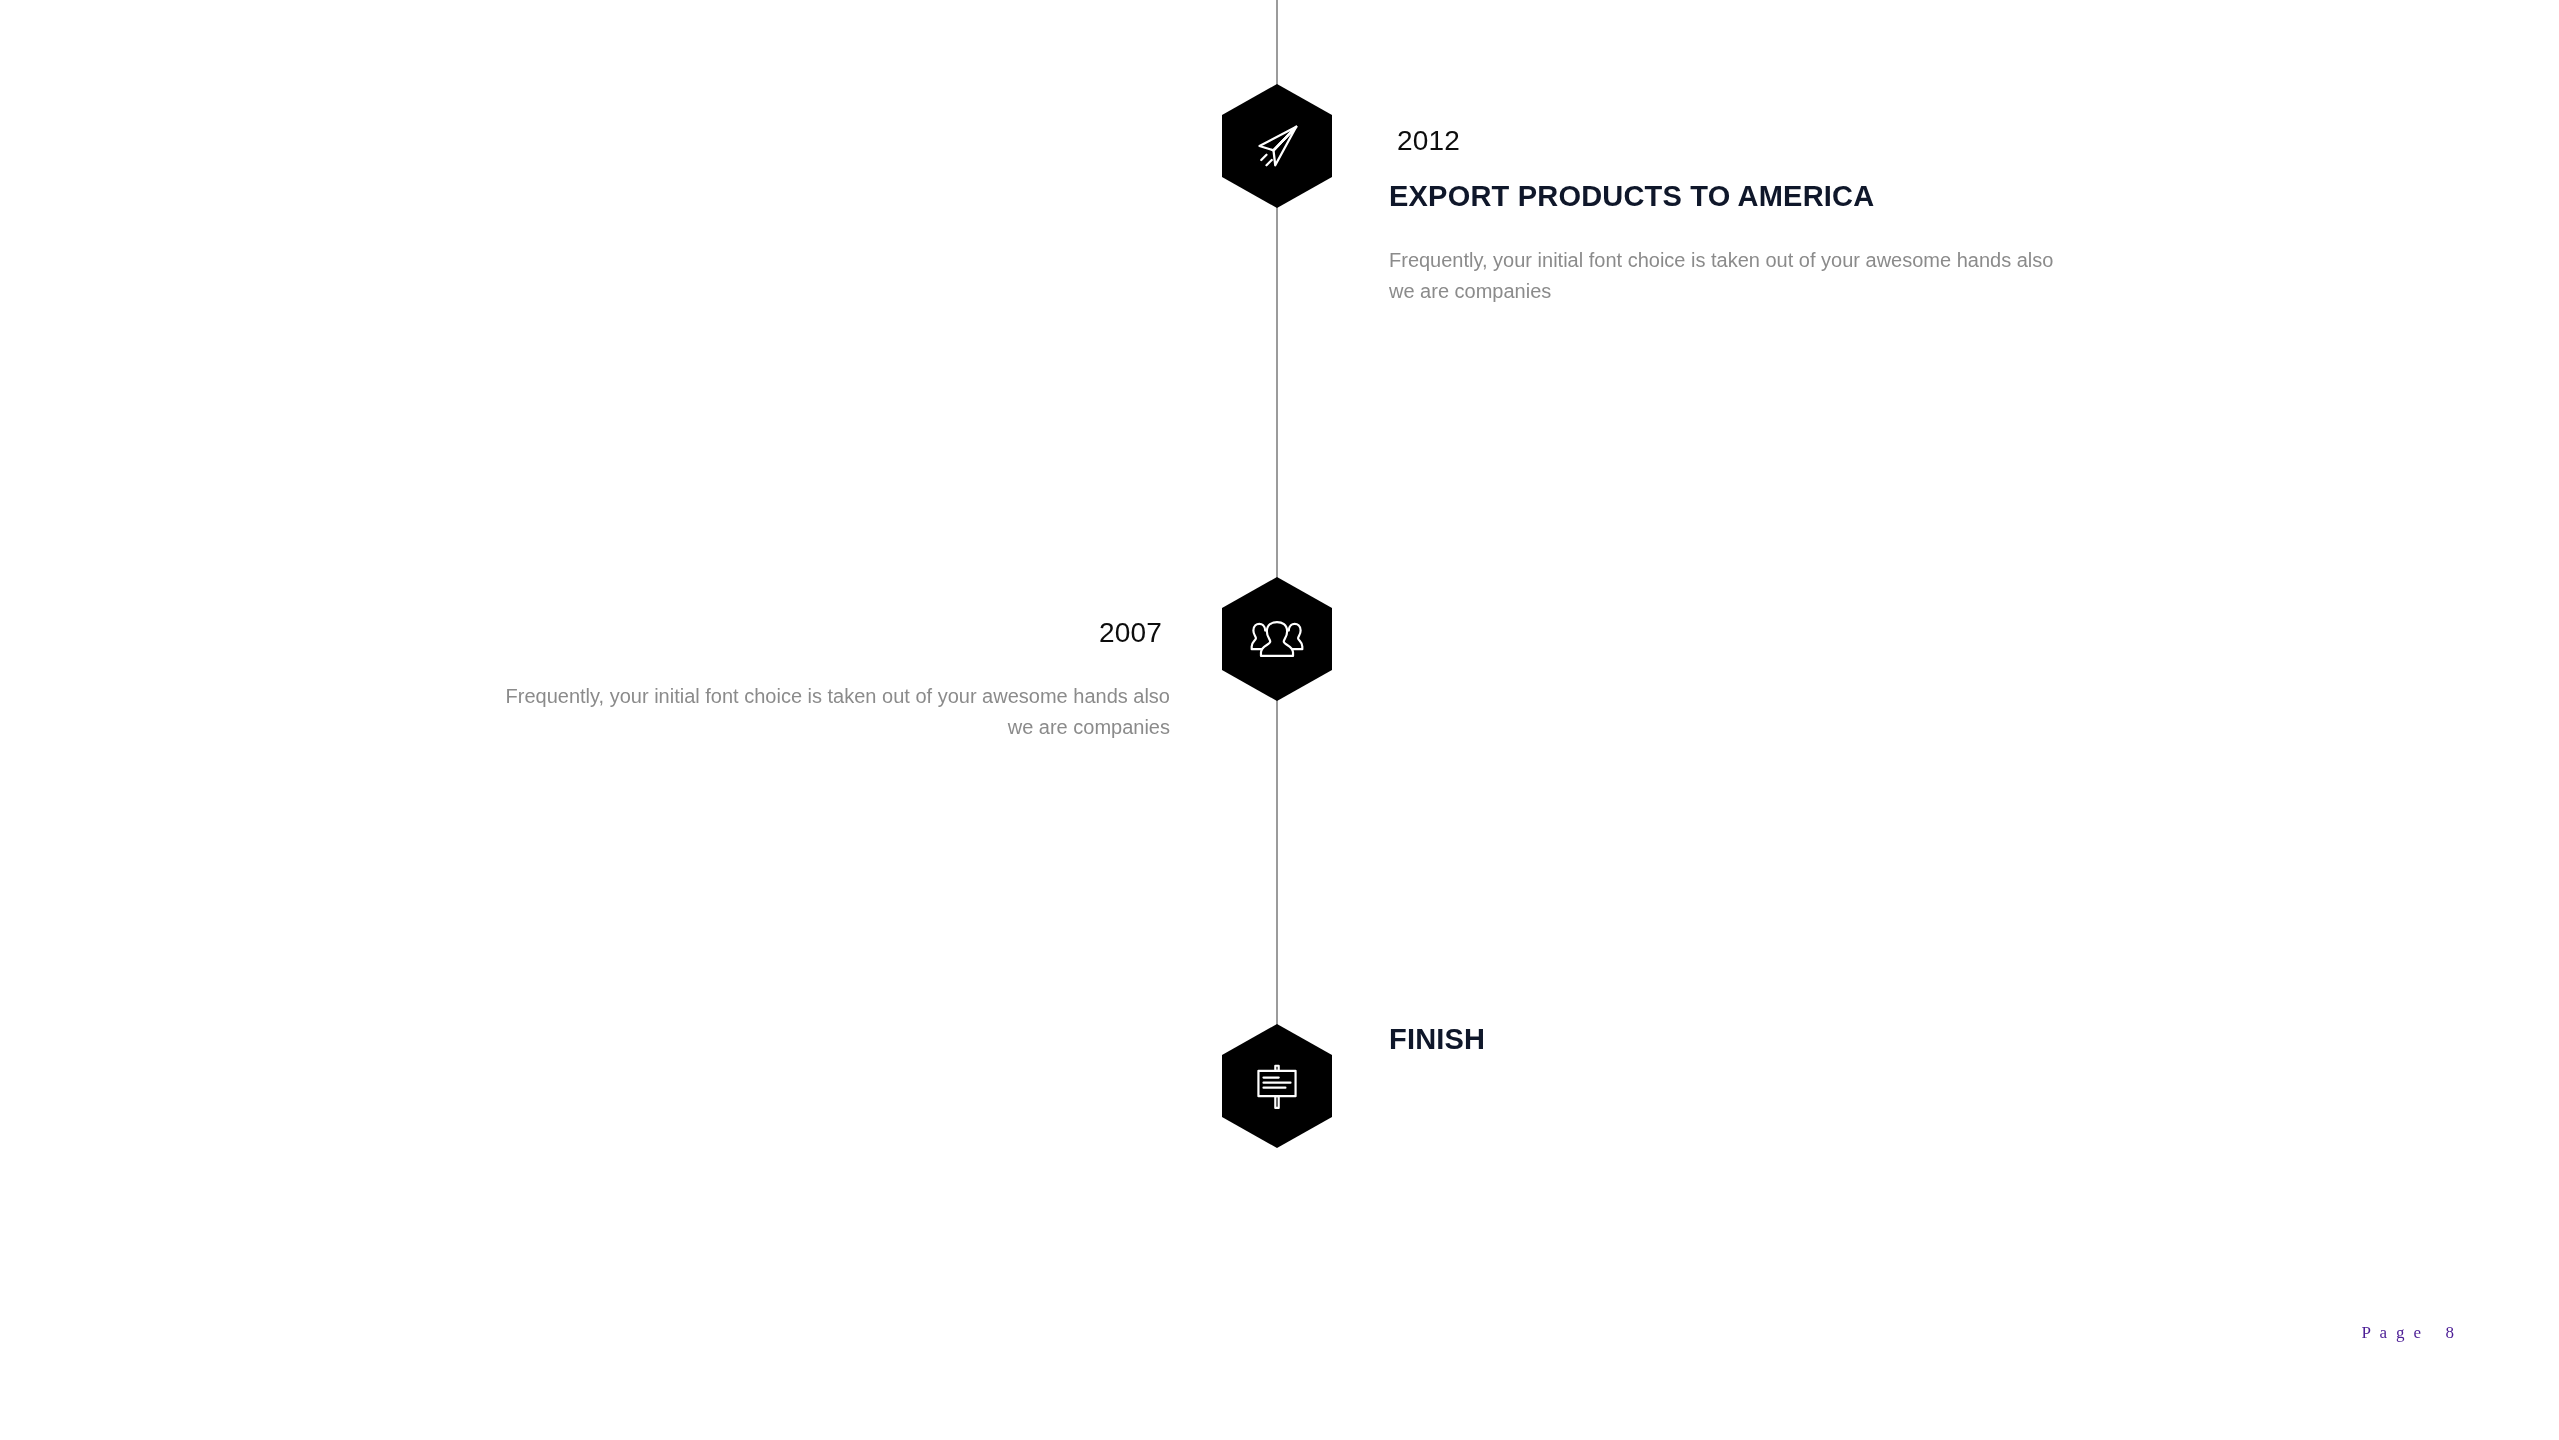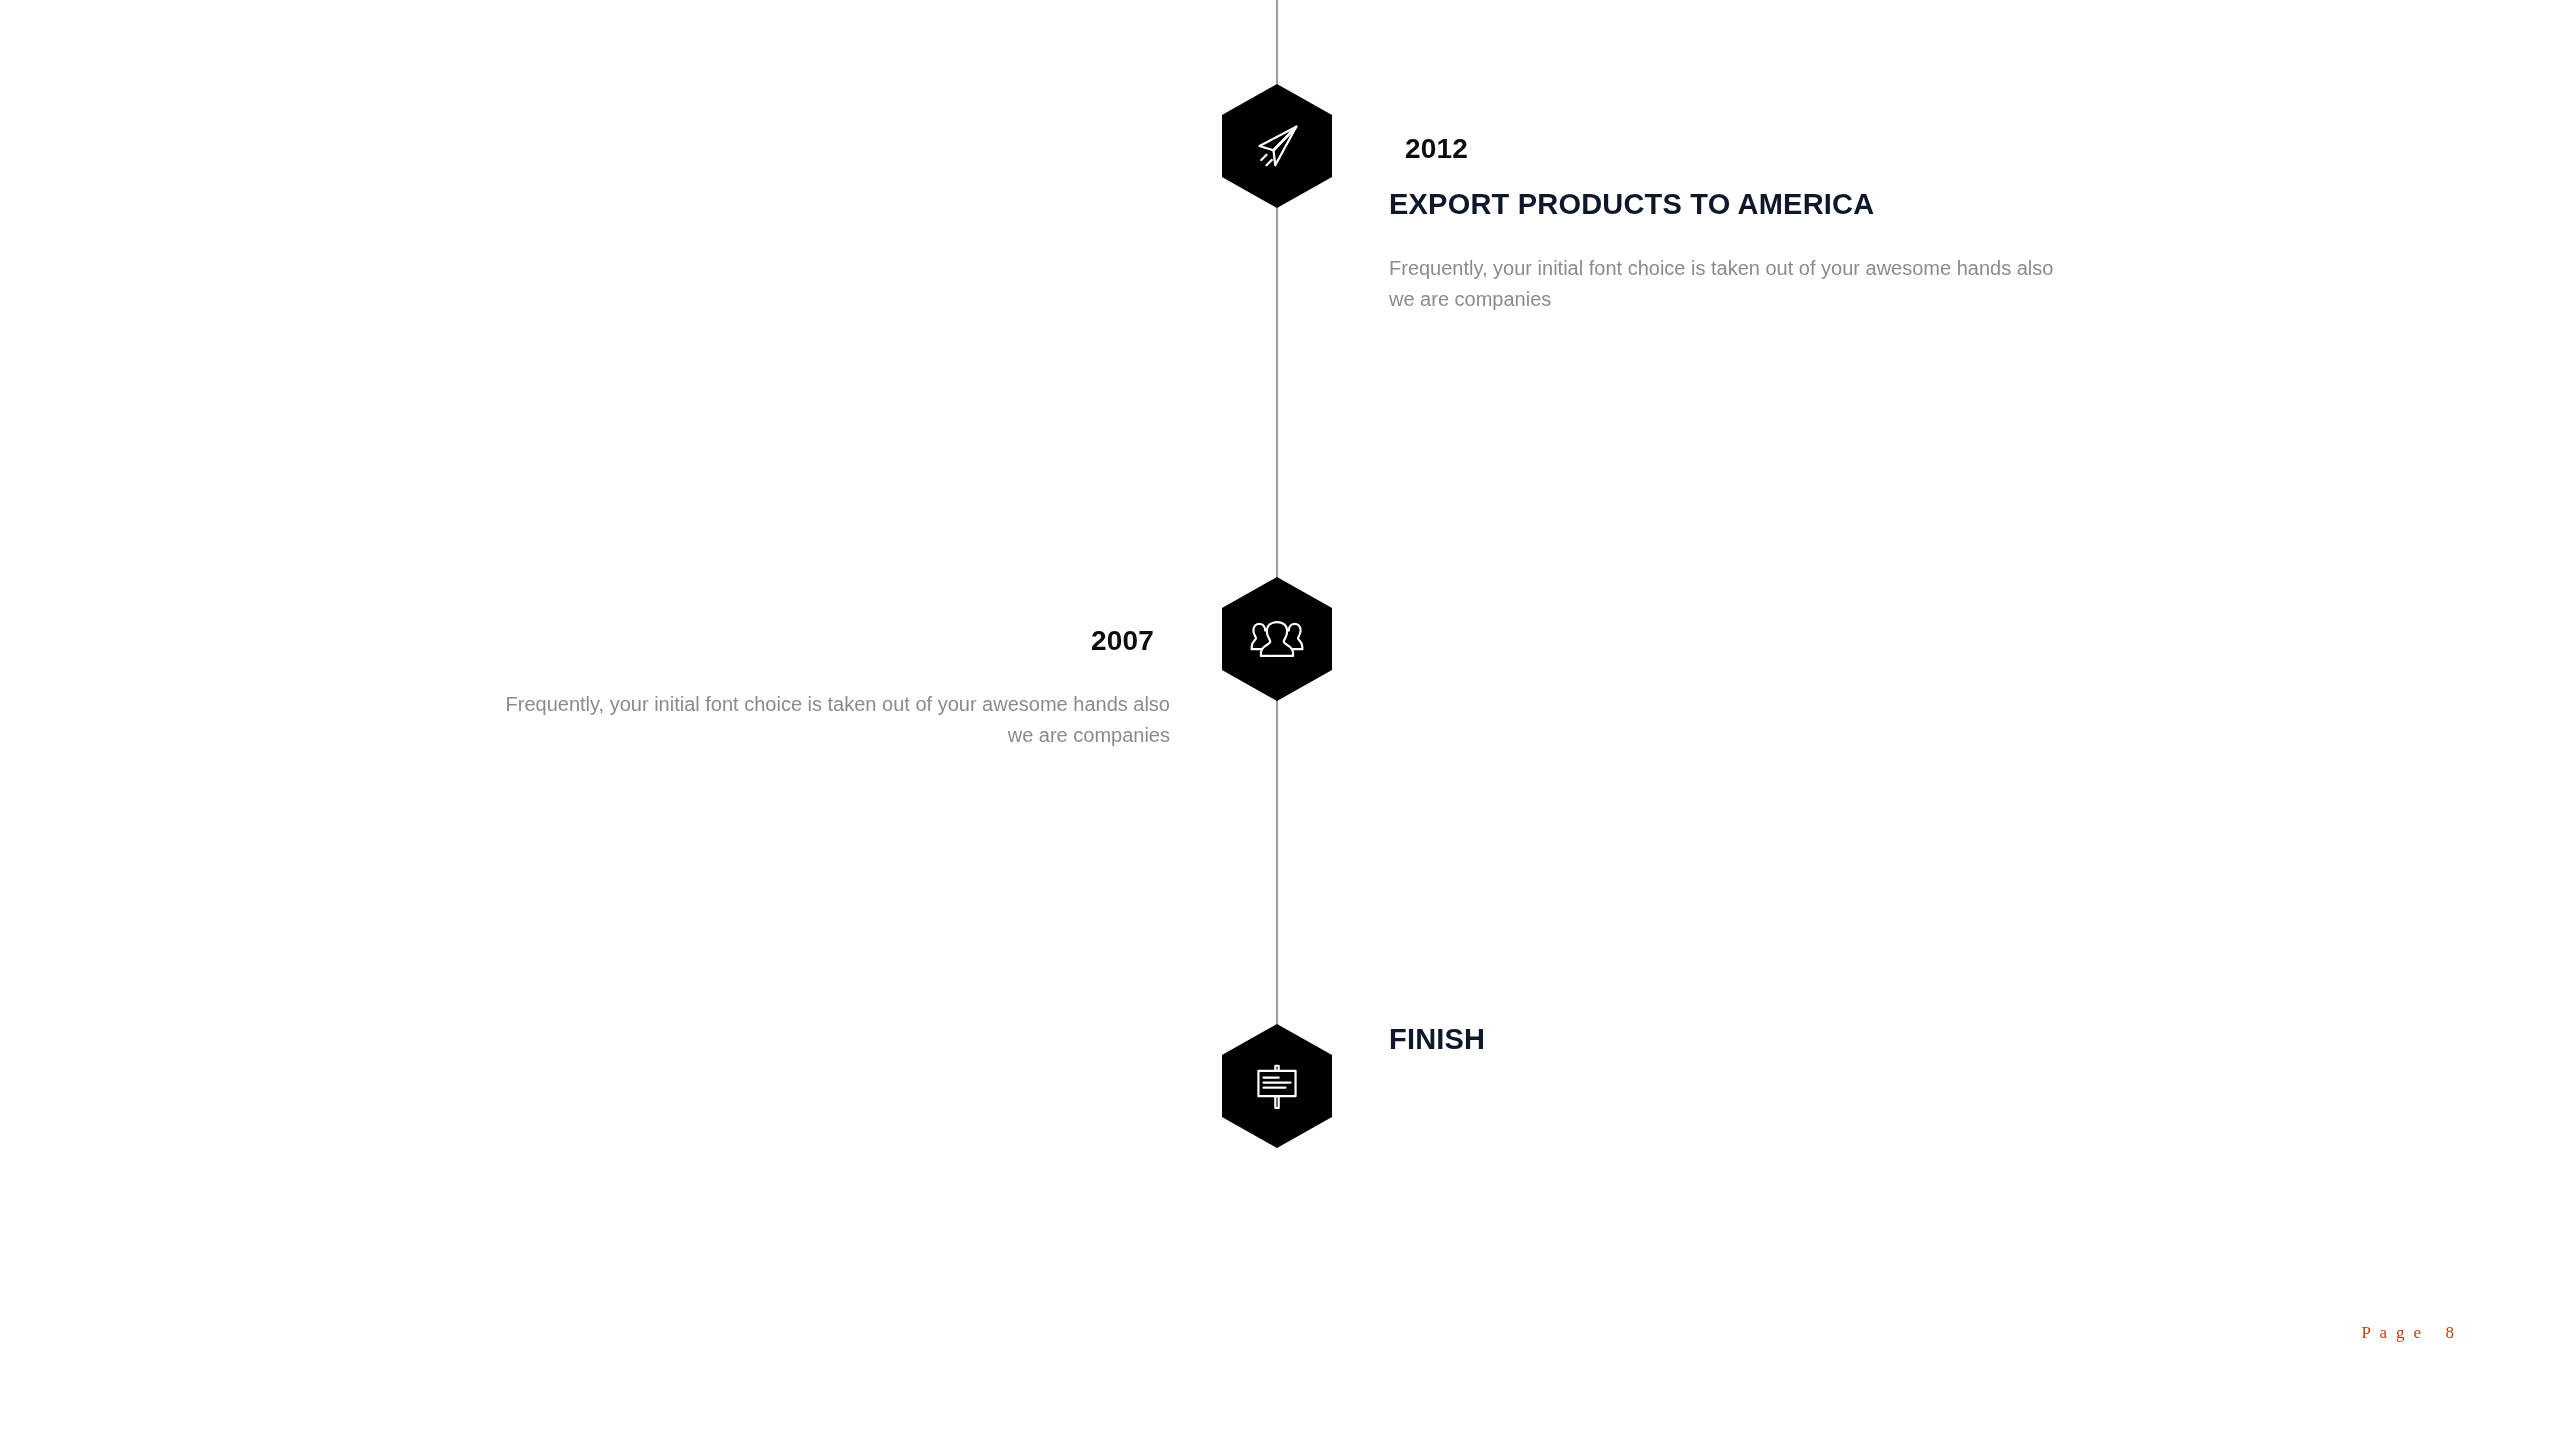--- a/index.html
+++ b/index.html
@@ -51,25 +51,25 @@
     left: 1389px;
     text-align: left;
   }
   .block-left {
     right: 1389px;
     text-align: right;
   }
 
   .m-year {
     font-size: 28px;
-    font-weight: bold;
+    font-weight: normal;
     color: #0d0d0d;
     letter-spacing: 0.2px;
     line-height: 1.1;
-    margin: 16px;
+    margin: 8px;
   }
   .m-title {
     font-size: 29px;
     font-weight: bold;
     color: #0f172a;
     letter-spacing: 0.2px;
     line-height: 1.1;
     margin: 24px 0 0 0;
     text-transform: uppercase;
     white-space: nowrap;
@@ -92,21 +92,21 @@
   .block-3 { top: 1024px; }
 
   .block-3 .m-title { margin-top: 0; }
 
   
   .footer {
     position: absolute;
     right: 105px;
     bottom: 97px;
     font-size: 17px;
-    color: #c2410c;
+    color: #4c1d95;
     letter-spacing: 2.4px;
     font-family: "Liberation Serif", serif;
     white-space: nowrap;
   }
   .footer .pg-num {
     margin-left: 22px;
     letter-spacing: 0;
   }
 </style>
 </head>

